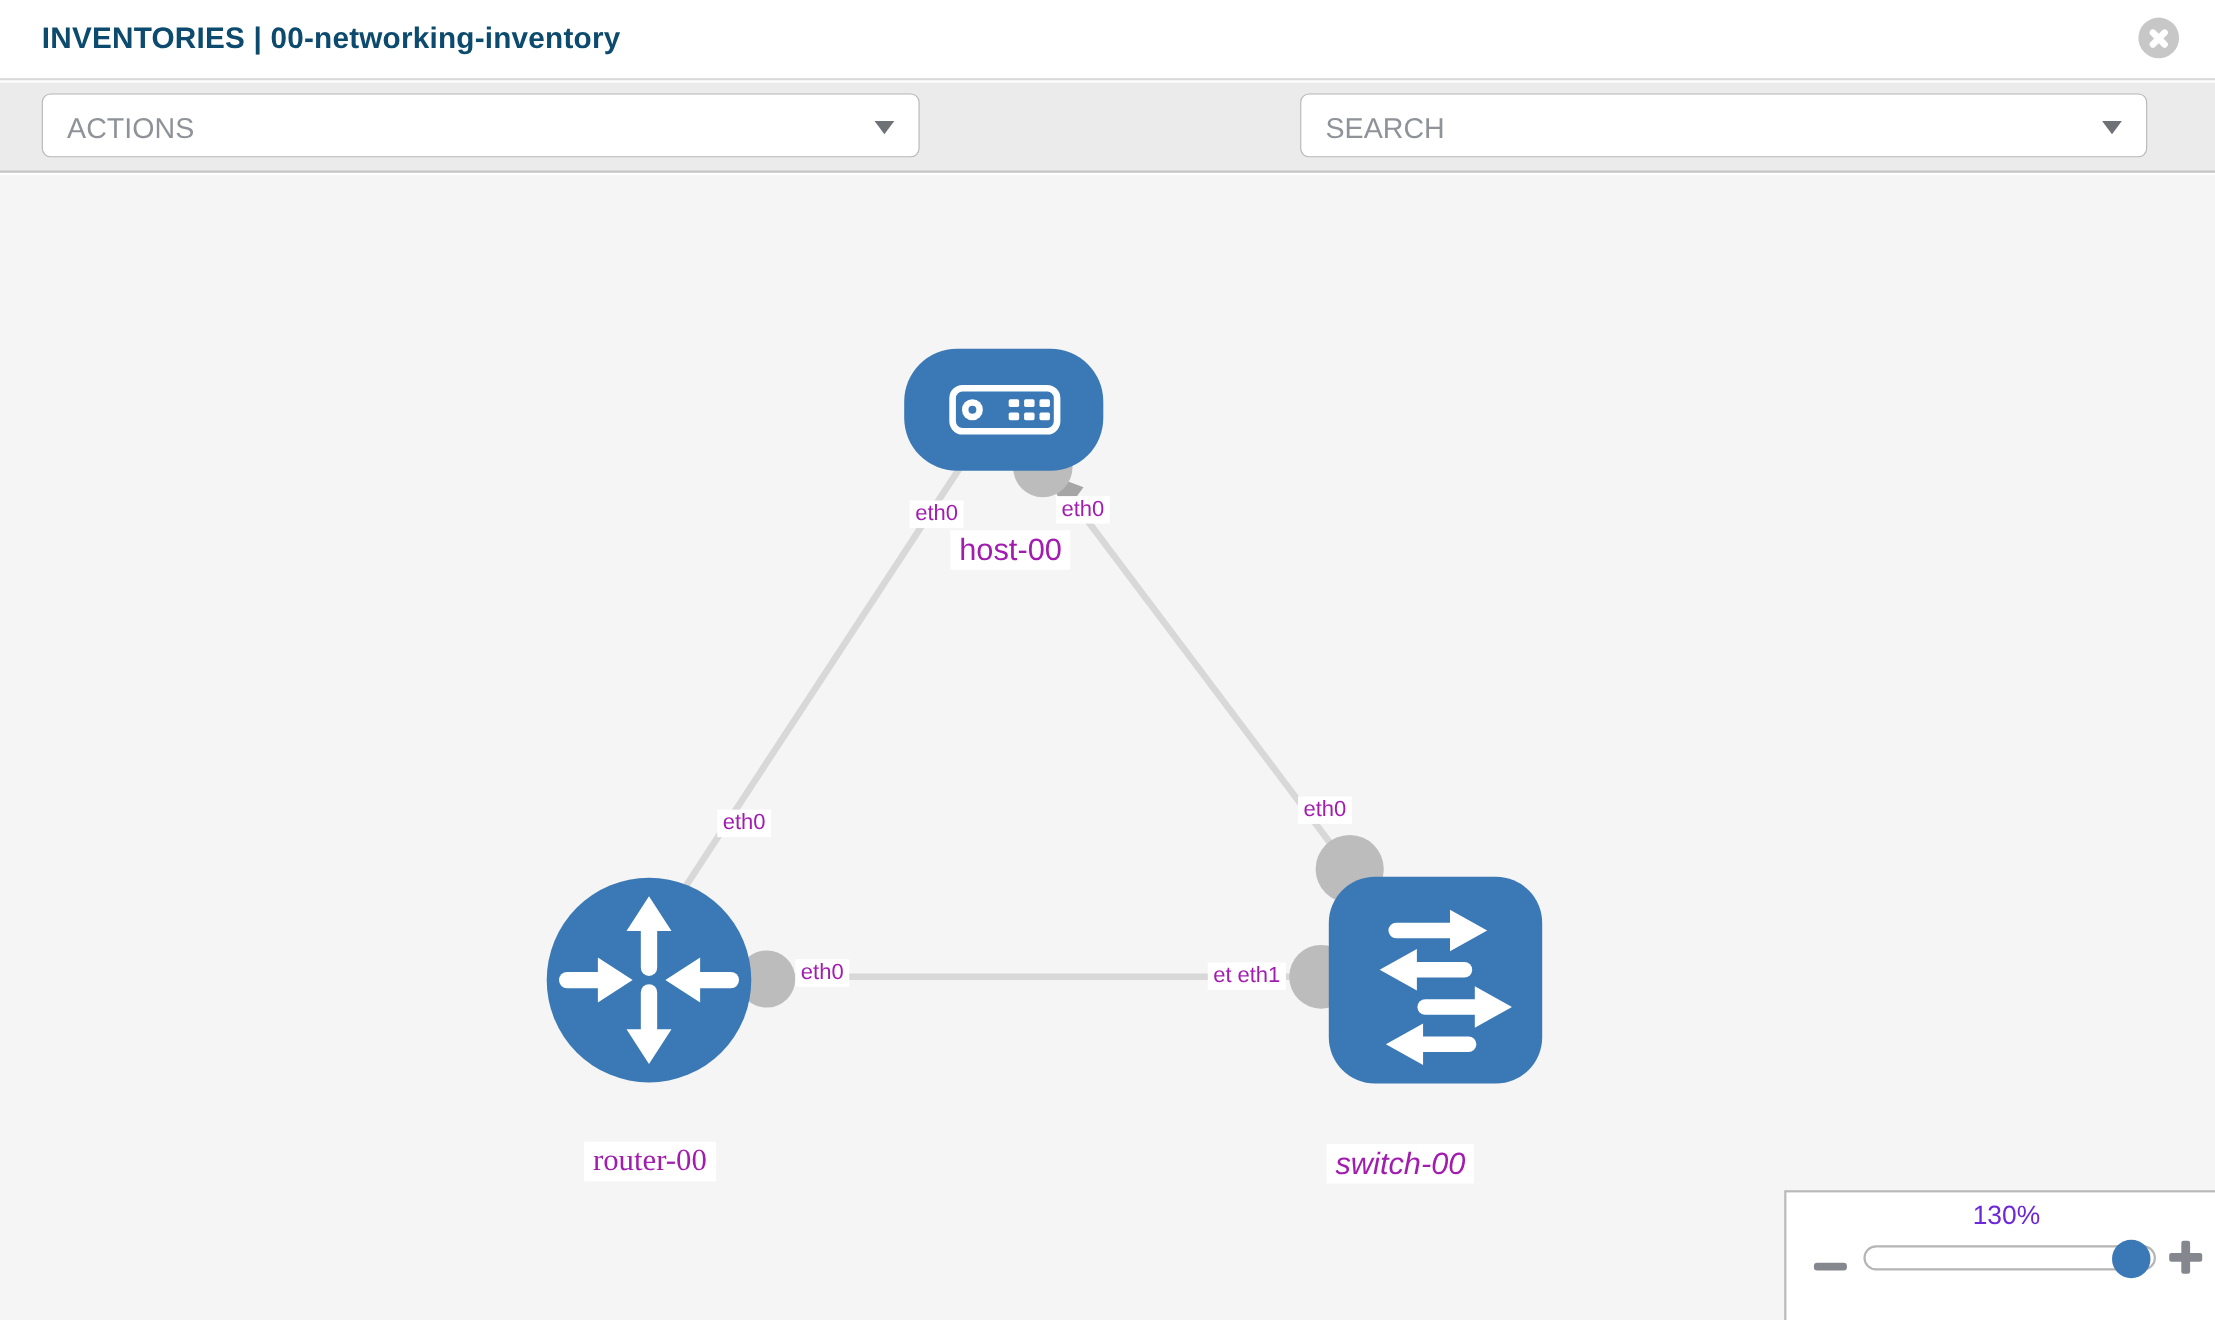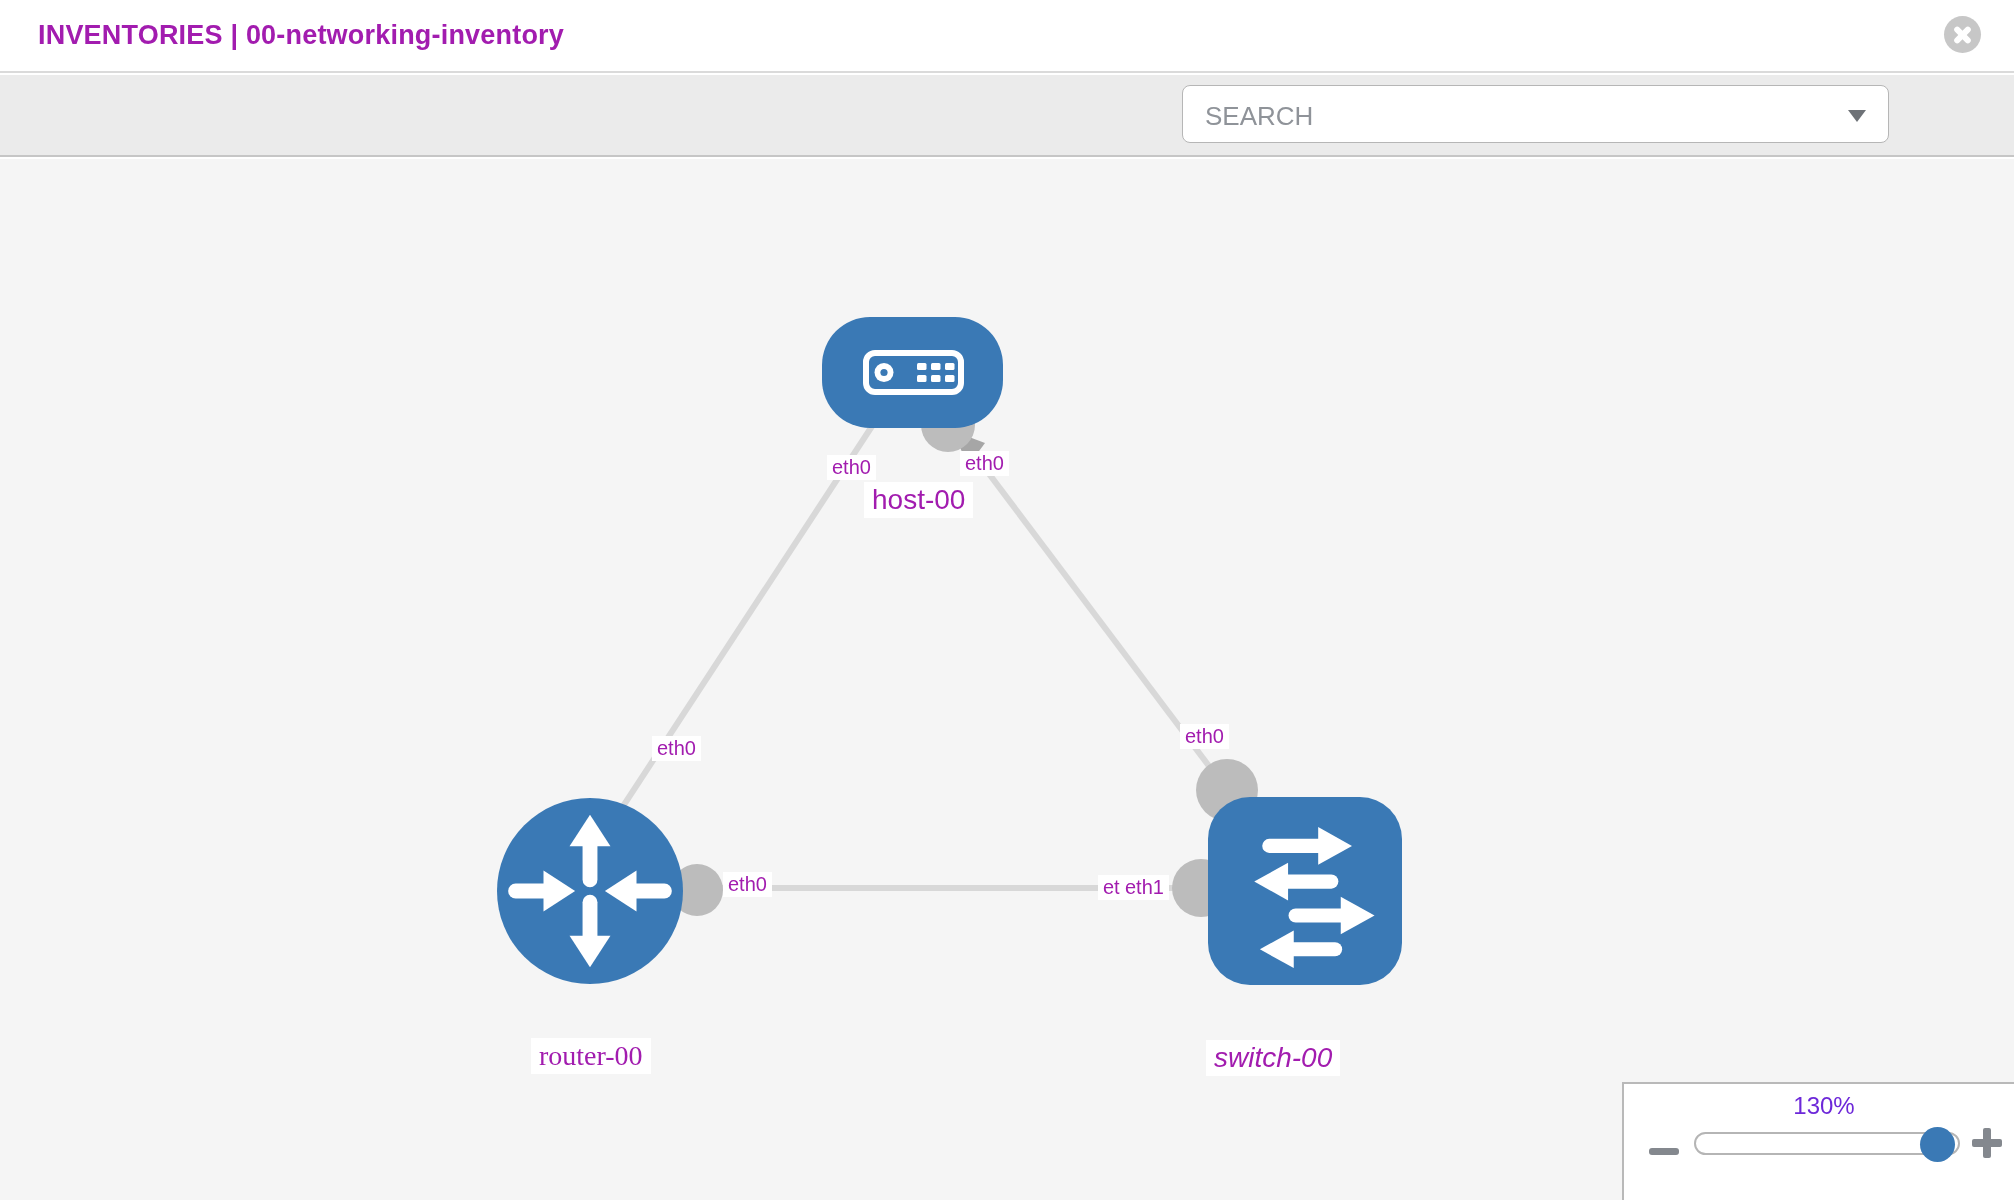--- a/index.html
+++ b/index.html
@@ -3,34 +3,34 @@
 <meta charset="utf-8">
 <style>
   * { margin:0; padding:0; box-sizing:border-box; }
   html,body { width:2014px; height:1200px; overflow:hidden; }
   body { font-family:"Liberation Sans", sans-serif; background:#ffffff; position:relative; }
   .app { position:absolute; inset:0; width:2014px; height:1200px; }
 
   
   .topbar { position:absolute; left:0; top:0; width:2014px; height:73px; background:#ffffff;
             border-bottom:2px solid #dadada; }
-  .page-title { position:absolute; left:38px; top:20px; font-size:27px; font-weight:700; color:#a21caf; letter-spacing:0.2px; }
+  .page-title { position:absolute; left:38px; top:20px; font-size:27px; font-weight:700; color:#0c4a6e; letter-spacing:0.2px; }
   .close-btn { position:absolute; left:1944px; top:16px; width:37px; height:37px; border-radius:50%;
                background:#c7c7c7; cursor:pointer; }
   .close-btn .xbar { position:absolute; left:8px; top:16px; width:21px; height:6px; border-radius:3px; background:#ffffff; }
   .close-btn .xbar.a { transform:rotate(45deg); }
   .close-btn .xbar.b { transform:rotate(-45deg); }
 
   
   .toolbar { position:absolute; left:0; top:75px; width:2014px; height:82px; background:#ebebeb;
              border-bottom:2px solid #c6c6c6; }
   .combo { position:absolute; top:10px; height:58px; background:#ffffff; border:1px solid #b6b6b6;
            border-radius:8px; cursor:pointer; }
   .combo-actions { left:38px; width:798px; }
-  .combo-search { left:1182px; width:707px; }
+  .combo-search { left:1182px; width:770px; }
   .combo-text { position:absolute; left:22px; top:15px; font-size:26px; color:#8f9399; }
   .caret { position:absolute; right:22px; top:24px; width:0; height:0;
            border-left:9px solid transparent; border-right:9px solid transparent;
            border-top:12px solid #6e7277; }
   .tool-btn { position:absolute; top:94px; width:40px; height:44px; background:transparent; border:none; cursor:pointer; }
   .tool-btn.wrench { left:1044px; }
   .tool-btn.key { left:1112px; }
 
   
   .canvas { position:absolute; left:0; top:159px; width:2014px; height:1041px; background:#f5f5f5; cursor:grab; }
@@ -78,20 +78,24 @@
 
   <header class="topbar">
     <div class="page-title">INVENTORIES | 00-networking-inventory</div>
     <div class="close-btn">
       <span class="xbar a"></span>
       <span class="xbar b"></span>
     </div>
   </header>
 
   <div class="toolbar">
+    <div class="combo combo-actions">
+      <span class="combo-text">ACTIONS</span>
+      <span class="caret"></span>
+    </div>
 
     <button class="tool-btn wrench">
       <svg viewBox="0 0 24 24">
         <line x1="4.6" y1="19.4" x2="12.4" y2="11.6" stroke="#7b8087" stroke-width="4.4" stroke-linecap="round"></line>
         <circle cx="15.9" cy="8.1" r="4.3" fill="none" stroke="#7b8087" stroke-width="3.1"></circle>
         <rect x="15.2" y="0.2" width="9" height="7.2" fill="#ebebeb" transform="rotate(45 17.5 4.5)"></rect>
         <circle cx="4.9" cy="19.1" r="1.3" fill="#ebebeb"></circle>
       </svg>
     </button>
 

